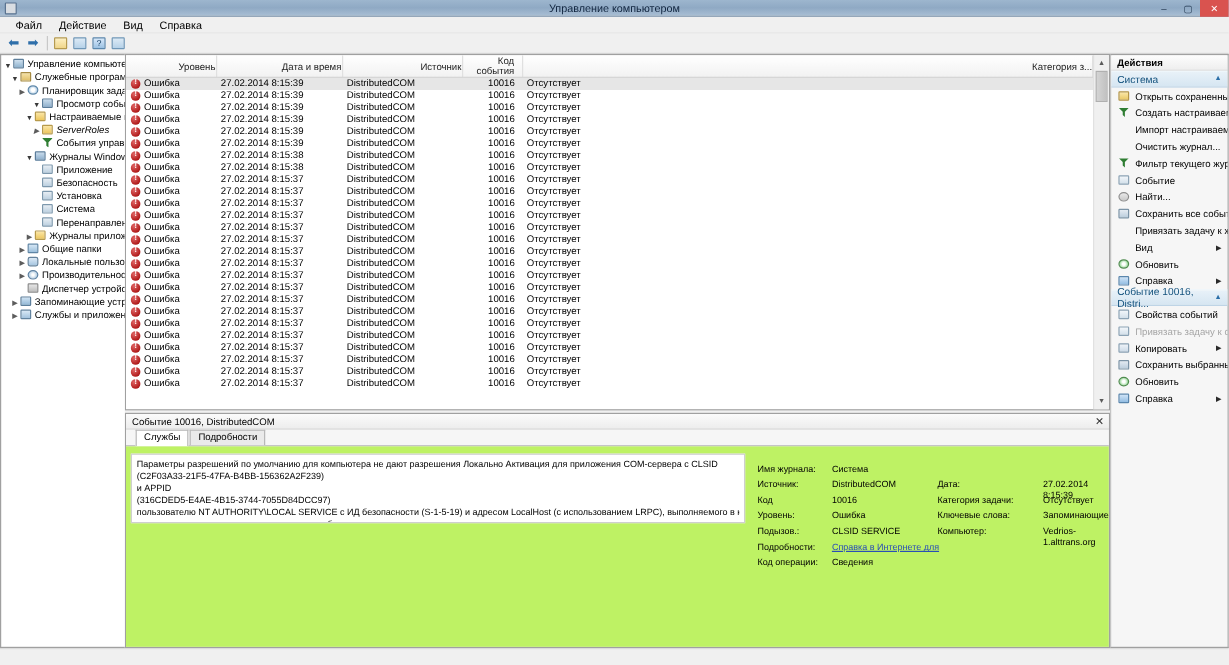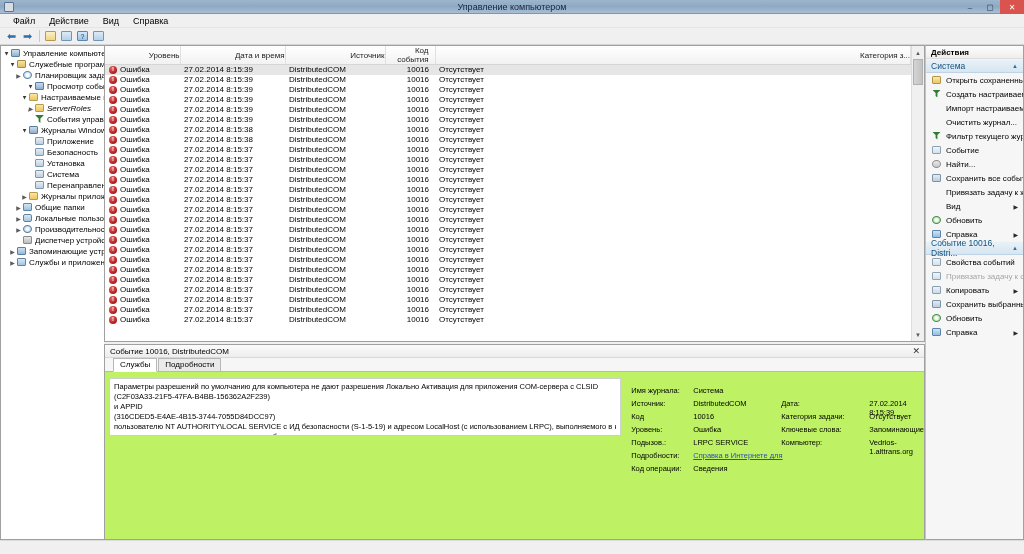--- a/index.html
+++ b/index.html
@@ -747,21 +747,21 @@
               <div class="mval2">Отсутствует</div>
             </div>
             <div class="mrow">
               <div class="mlab">Уровень:</div>
               <div class="mval">Ошибка</div>
               <div class="mlab2">Ключевые слова:</div>
               <div class="mval2">Запоминающие</div>
             </div>
             <div class="mrow">
               <div class="mlab">Подызов.:</div>
-              <div class="mval">LRPC SERVICE</div>
+              <div class="mval">CLSID SERVICE</div>
               <div class="mlab2">Компьютер:</div>
               <div class="mval2">Vedrios-1.alttrans.org</div>
             </div>
             <div class="mrow">
               <div class="mlab">Подробности:</div>
               <div class="mval2 dlink">Справка в Интернете для</div>
             </div>
             <div class="mrow">
               <div class="mlab">Код операции:</div>
               <div class="mval">Сведения</div>

